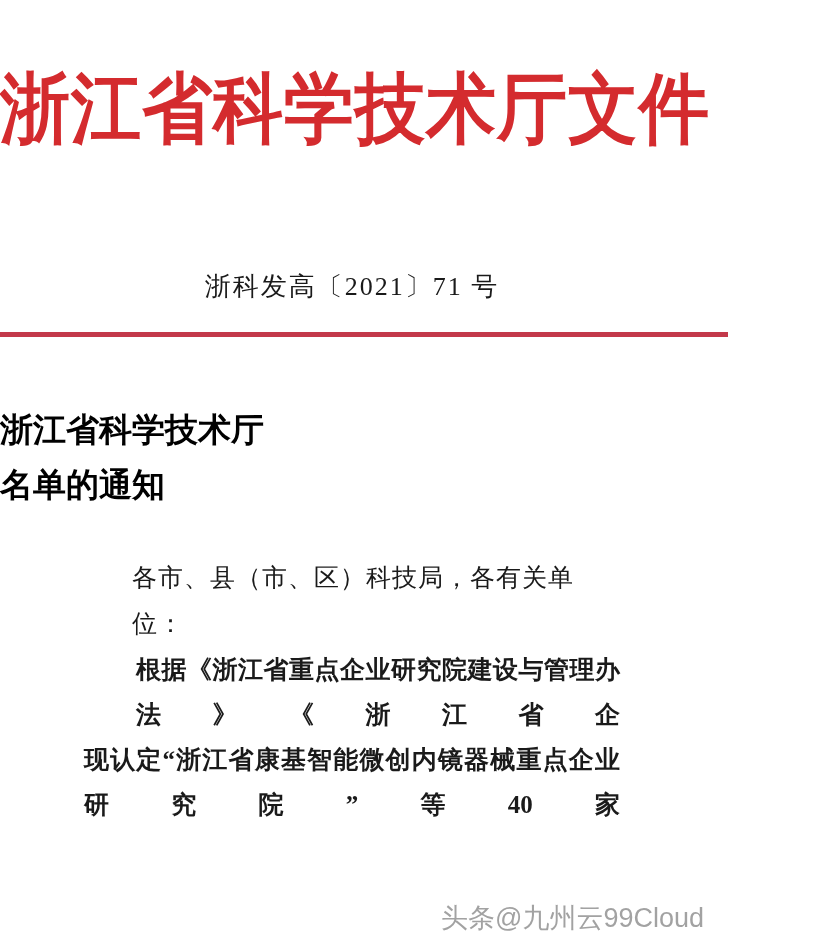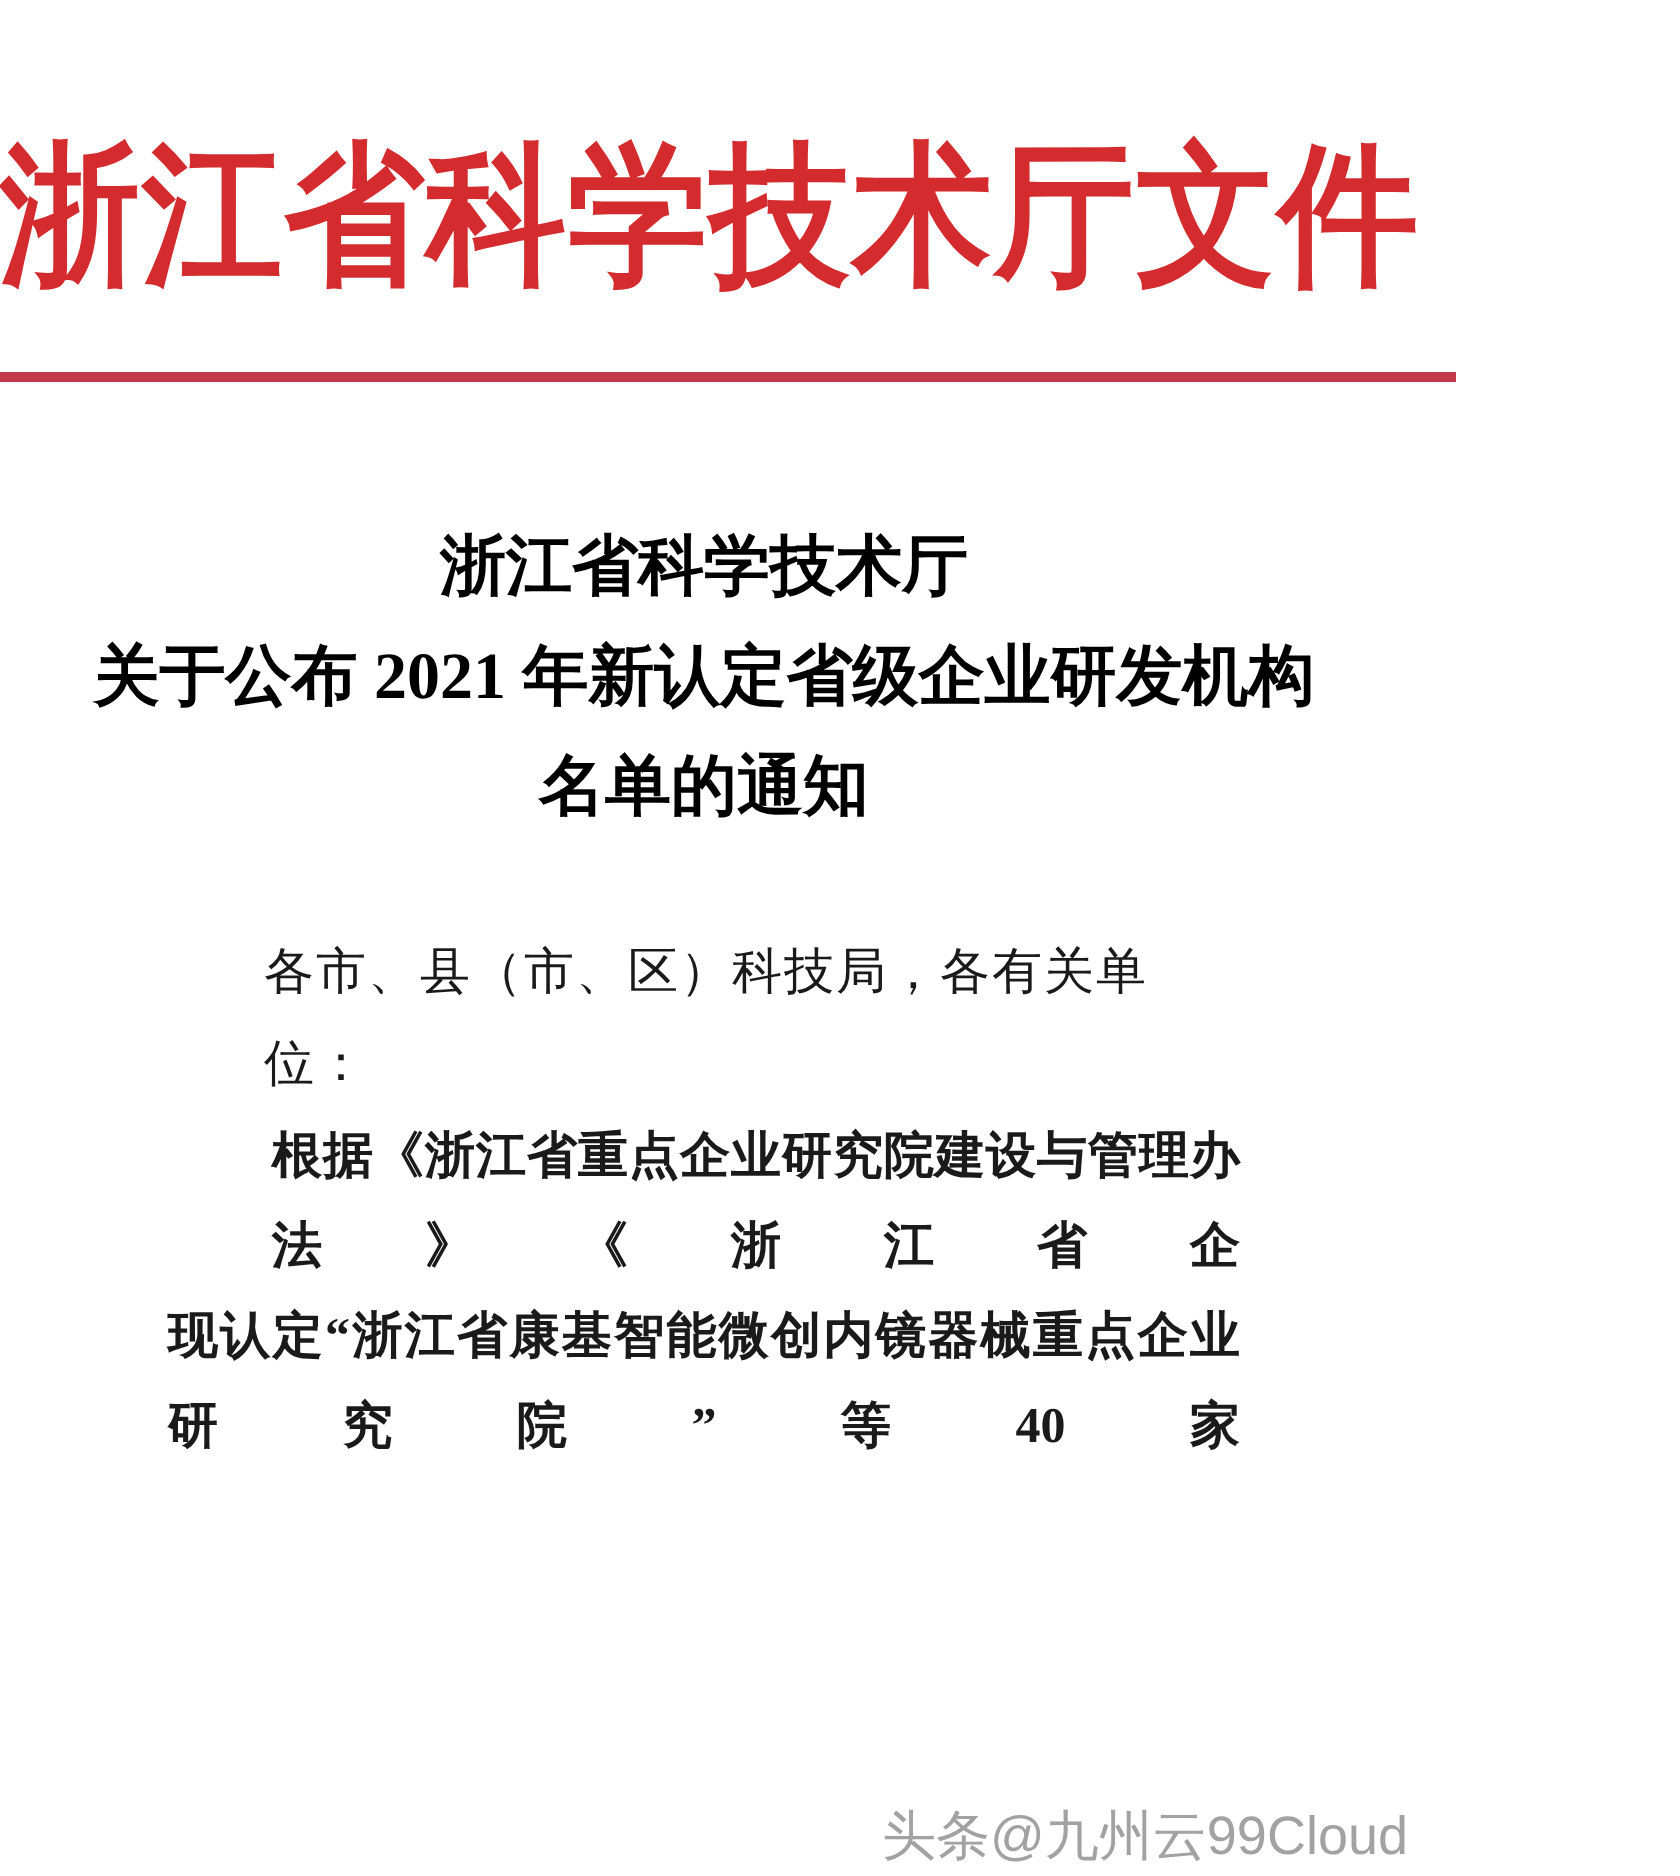--- a/index.html
+++ b/index.html
@@ -40,21 +40,20 @@
     color: var(--ink);
   }
   .red-divider {
     margin: 30px auto 0 auto;
     width: 728px;
     height: 5px;
     background: var(--divider-red);
   }
   .title-block {
     margin-top: 66px;
-    text-align: center;
     font-weight: bold;
     font-size: 33px;
     line-height: 55px;
     color: #000000;
   }
   .body-block {
     margin: 42px 84px 0 84px;
     font-size: 25px;
     color: var(--ink);
   }
@@ -85,26 +84,26 @@
     white-space: nowrap;
   }
 </style>
 </head>
 <body>
 
 <div class="page">
 
   <h1 class="header-title">浙江省科学技术厅文件</h1>
 
+  <div class="doc-number">浙科发高〔2021〕71 号</div>
 
   <div class="red-divider"></div>
 
   <div class="title-block">
     <div class="title-line">浙江省科学技术厅</div>
-    <div class="title-line">关于公布 2021 年新认定省级企业研发机构</div>
     <div class="title-line">名单的通知</div>
   </div>
 
   <div class="body-block">
     <div class="salutation">各市、县（市、区）科技局，各有关单位：</div>
     <div class="para-line indent">根据《浙江省重点企业研究院建设与管理办法》《浙江省企</div>
     <div class="para-line">现认定“浙江省康基智能微创内镜器械重点企业研究院”等40家</div>
 
   </div>
 

